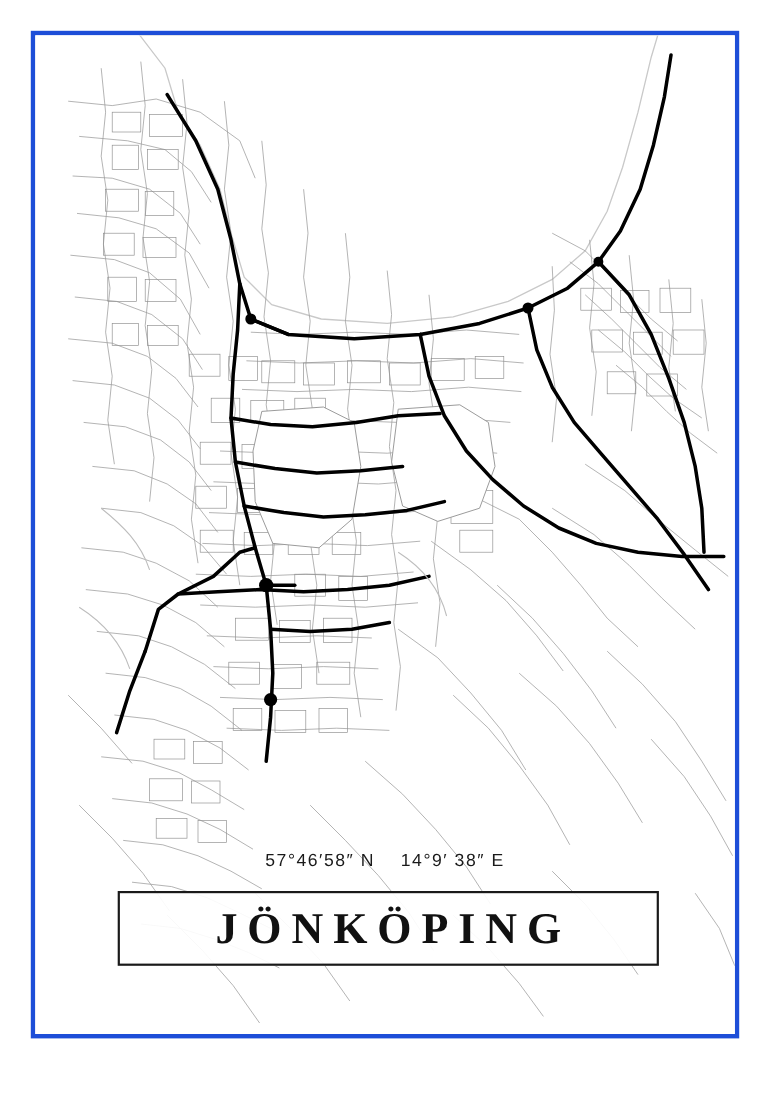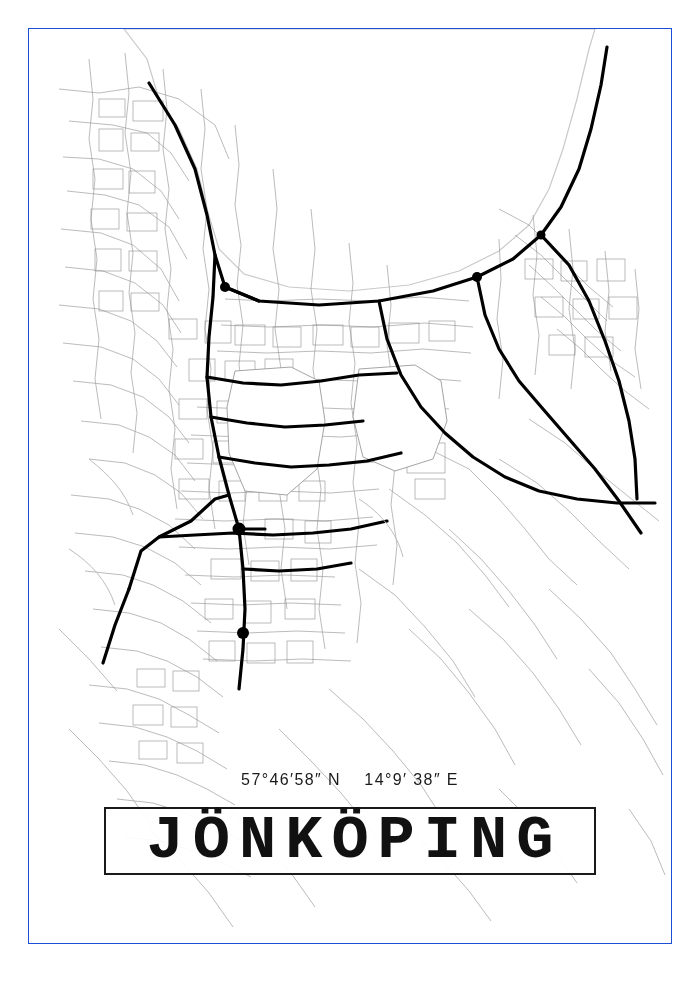--- a/index.html
+++ b/index.html
@@ -19,21 +19,21 @@
     height: 1000px;
     background: #ffffff;
     box-sizing: border-box;
   }
   .poster-frame {
     position: absolute;
     left: 28px;
     top: 28px;
     width: 644px;
     height: 916px;
-    border: 1px solid #1d4ed8;
+    border: 4px solid #1d4ed8;
     box-sizing: border-box;
     background: #ffffff;
     overflow: hidden;
     padding-left: 28px;
   }
   .map-canvas {
     position: absolute;
     left: 0;
     top: 0;
     width: 642px;
@@ -63,27 +63,27 @@
     width: 492px;
     height: 68px;
     border: 2px solid #1a1a1a;
     box-sizing: border-box;
     display: flex;
     align-items: center;
     justify-content: center;
     background: rgba(255,255,255,0.92);
   }
   .title-text {
-    font-size: 62px;
+    font-size: 40px;
     font-weight: bold;
     letter-spacing: 9px;
     color: #111111;
     line-height: 1;
     padding-left: 9px;
-    font-family: Liberation Mono, monospace;
+    font-family: Liberation Serif, serif;
   }
 </style>
 </head>
 <body>
 
 <div class="poster">
   <div class="poster-frame">
 
     <div class="map-canvas">
       <svg viewBox="0 0 642 914" preserveAspectRatio="none" aria-hidden="true">

